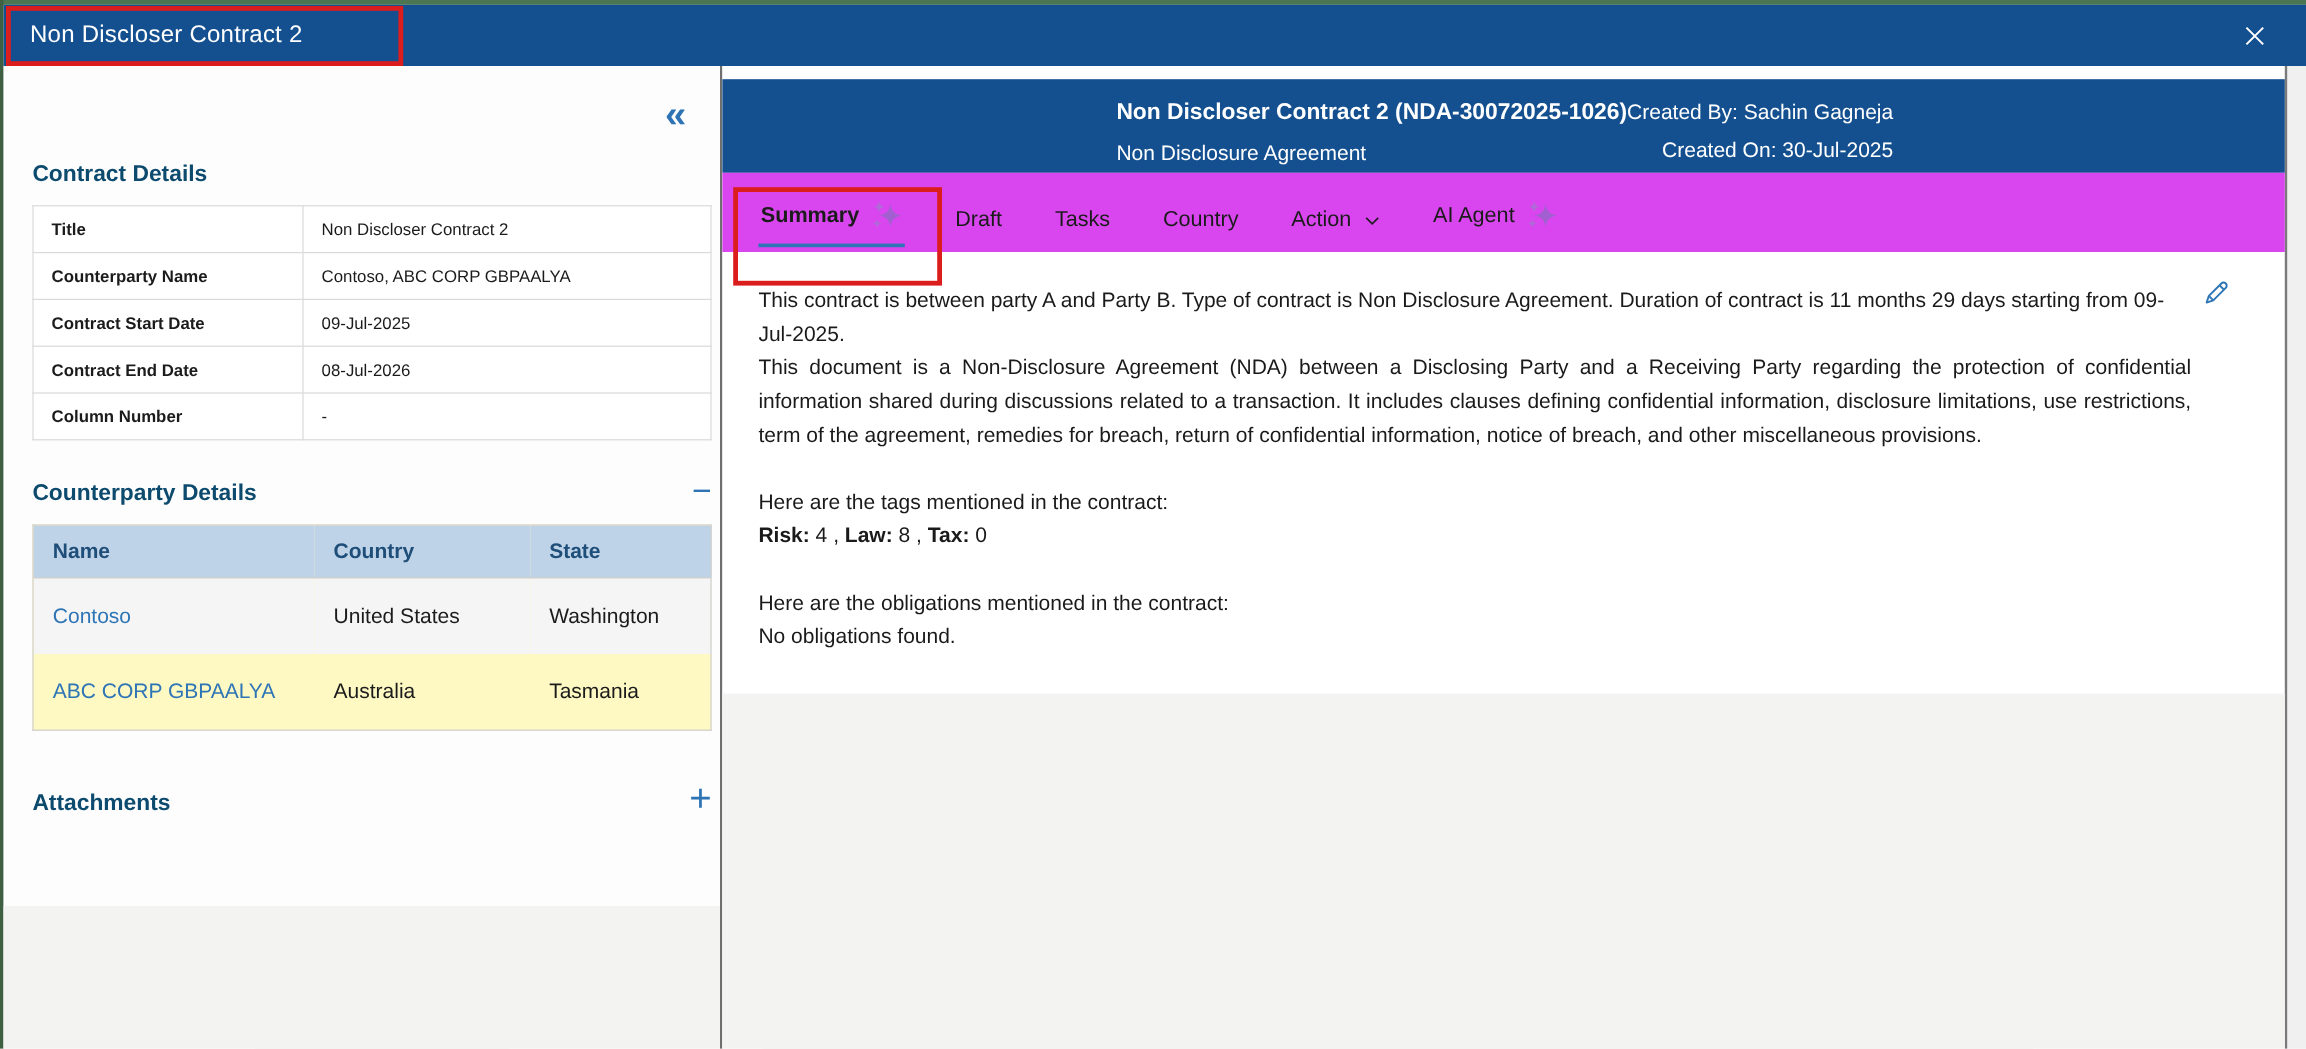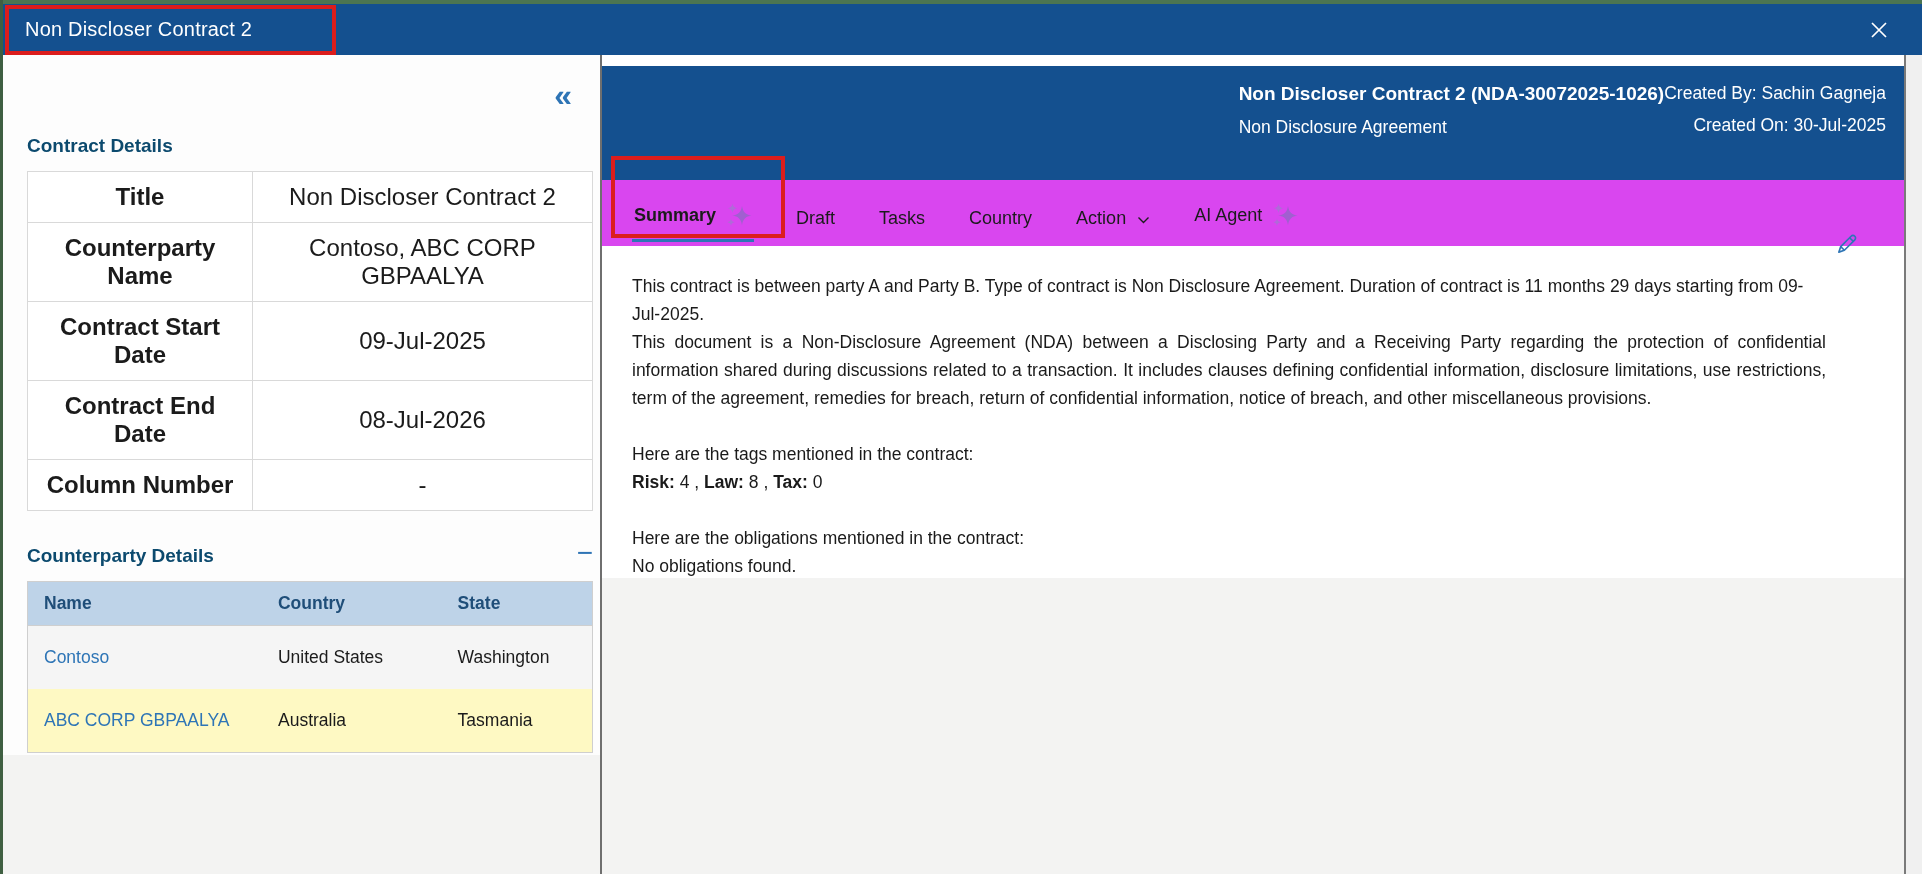--- a/index.html
+++ b/index.html
@@ -26,21 +26,21 @@
   
   .left-panel { position:absolute; left:3px; top:55px; width:599px; height:819px; background:#fdfdfd;
                 border-right:2px solid #6f6f6f; }
   .left-gray { position:absolute; left:0; top:700px; width:100%; height:119px; background:#f3f3f2; }
   .collapse-btn { position:absolute; top:24px; right:28px; background:none; border:none; cursor:pointer; }
   .collapse-glyph { color:#2e74b5; font-size:32px; font-weight:700; line-height:1; }
   .section-heading { font-size:19px; font-weight:700; color:#0c4a6e; }
   .h-contract { margin:80px 0 0 24px; }
 
   table.details { border-collapse:collapse; margin:14px 0 0 24px; width:566px; background:#fff; }
-  table.details td { border:1px solid #d9d9d9; font-size:24px; padding:11px 15px;text-align:center; }
+  table.details td { border:1px solid #d9d9d9; font-size:14px; padding:11px 15px; }
   table.details td.lbl { width:225px; font-weight:700; color:#1b1b1b; }
   table.details td.val { color:#1b1b1b; }
 
   .section-row { display:flex; align-items:flex-end; justify-content:space-between; width:566px; margin:28px 0 0 24px; }
   .icon-btn { background:none; border:none; cursor:pointer; color:#2e74b5; line-height:1; }
   .minus-glyph { font-size:28px; font-weight:400; color:#2e74b5; }
   .plus-glyph { font-size:32px; font-weight:300; color:#2e74b5; }
 
   table.cp { border-collapse:collapse; margin:14px 0 0 24px; width:566px; border:1px solid #cfcfcf; background:#fef9c3; }
   table.cp th { background:#bed3e8; color:#1f4e79; text-align:left; font-size:17.5px; font-weight:700;
@@ -50,22 +50,22 @@
   .cp-link { color:#2e75b6; cursor:pointer; text-decoration:none; }
   th.col-name { width:235px; } th.col-country { width:180px; } th.col-state { width:151px; }
 
   .attachments-row { margin-top:40px; }
 
   
   .right-panel { position:absolute; left:602px; top:55px; width:1304px; height:819px; background:#ffffff;
                  border-right:2px solid #7a7a7a; }
   .right-gray { position:absolute; left:0; top:523px; width:100%; height:296px; background:#f3f3f2; }
 
-  .main-header { margin-top:11px; height:114px; background:#14508f; color:#fff; display:flex;
-                 justify-content:flex-end; padding:17px 18px 0 20px; }
+  .main-header { margin-top:11px; height:78px; background:#14508f; color:#fff; display:flex;
+                 justify-content:center; padding:17px 18px 0 20px; }
   .mh-title { font-size:19px; font-weight:700; line-height:1.2; }
   .mh-subtitle { font-size:17.5px; font-weight:400; margin-top:11px; }
   .mh-right { text-align:right; font-size:17.5px; }
   .mh-created-on { margin-top:11px; }
 
   .tabs { display:flex; align-items:flex-end; gap:40px; height:66px; padding:0 0 4px 30px; background:#d946ef; }
   .tab { display:flex; align-items:center; gap:9px; font-size:18px; color:#1b1b1b; background:none; border:none;
          cursor:pointer; padding:0 2px 10px 2px; border-bottom:3px solid transparent; }
   .tab.active { font-weight:700; border-bottom:3px solid #2e75b6; }
   .chev { margin-left:2px; margin-top:3px; }

